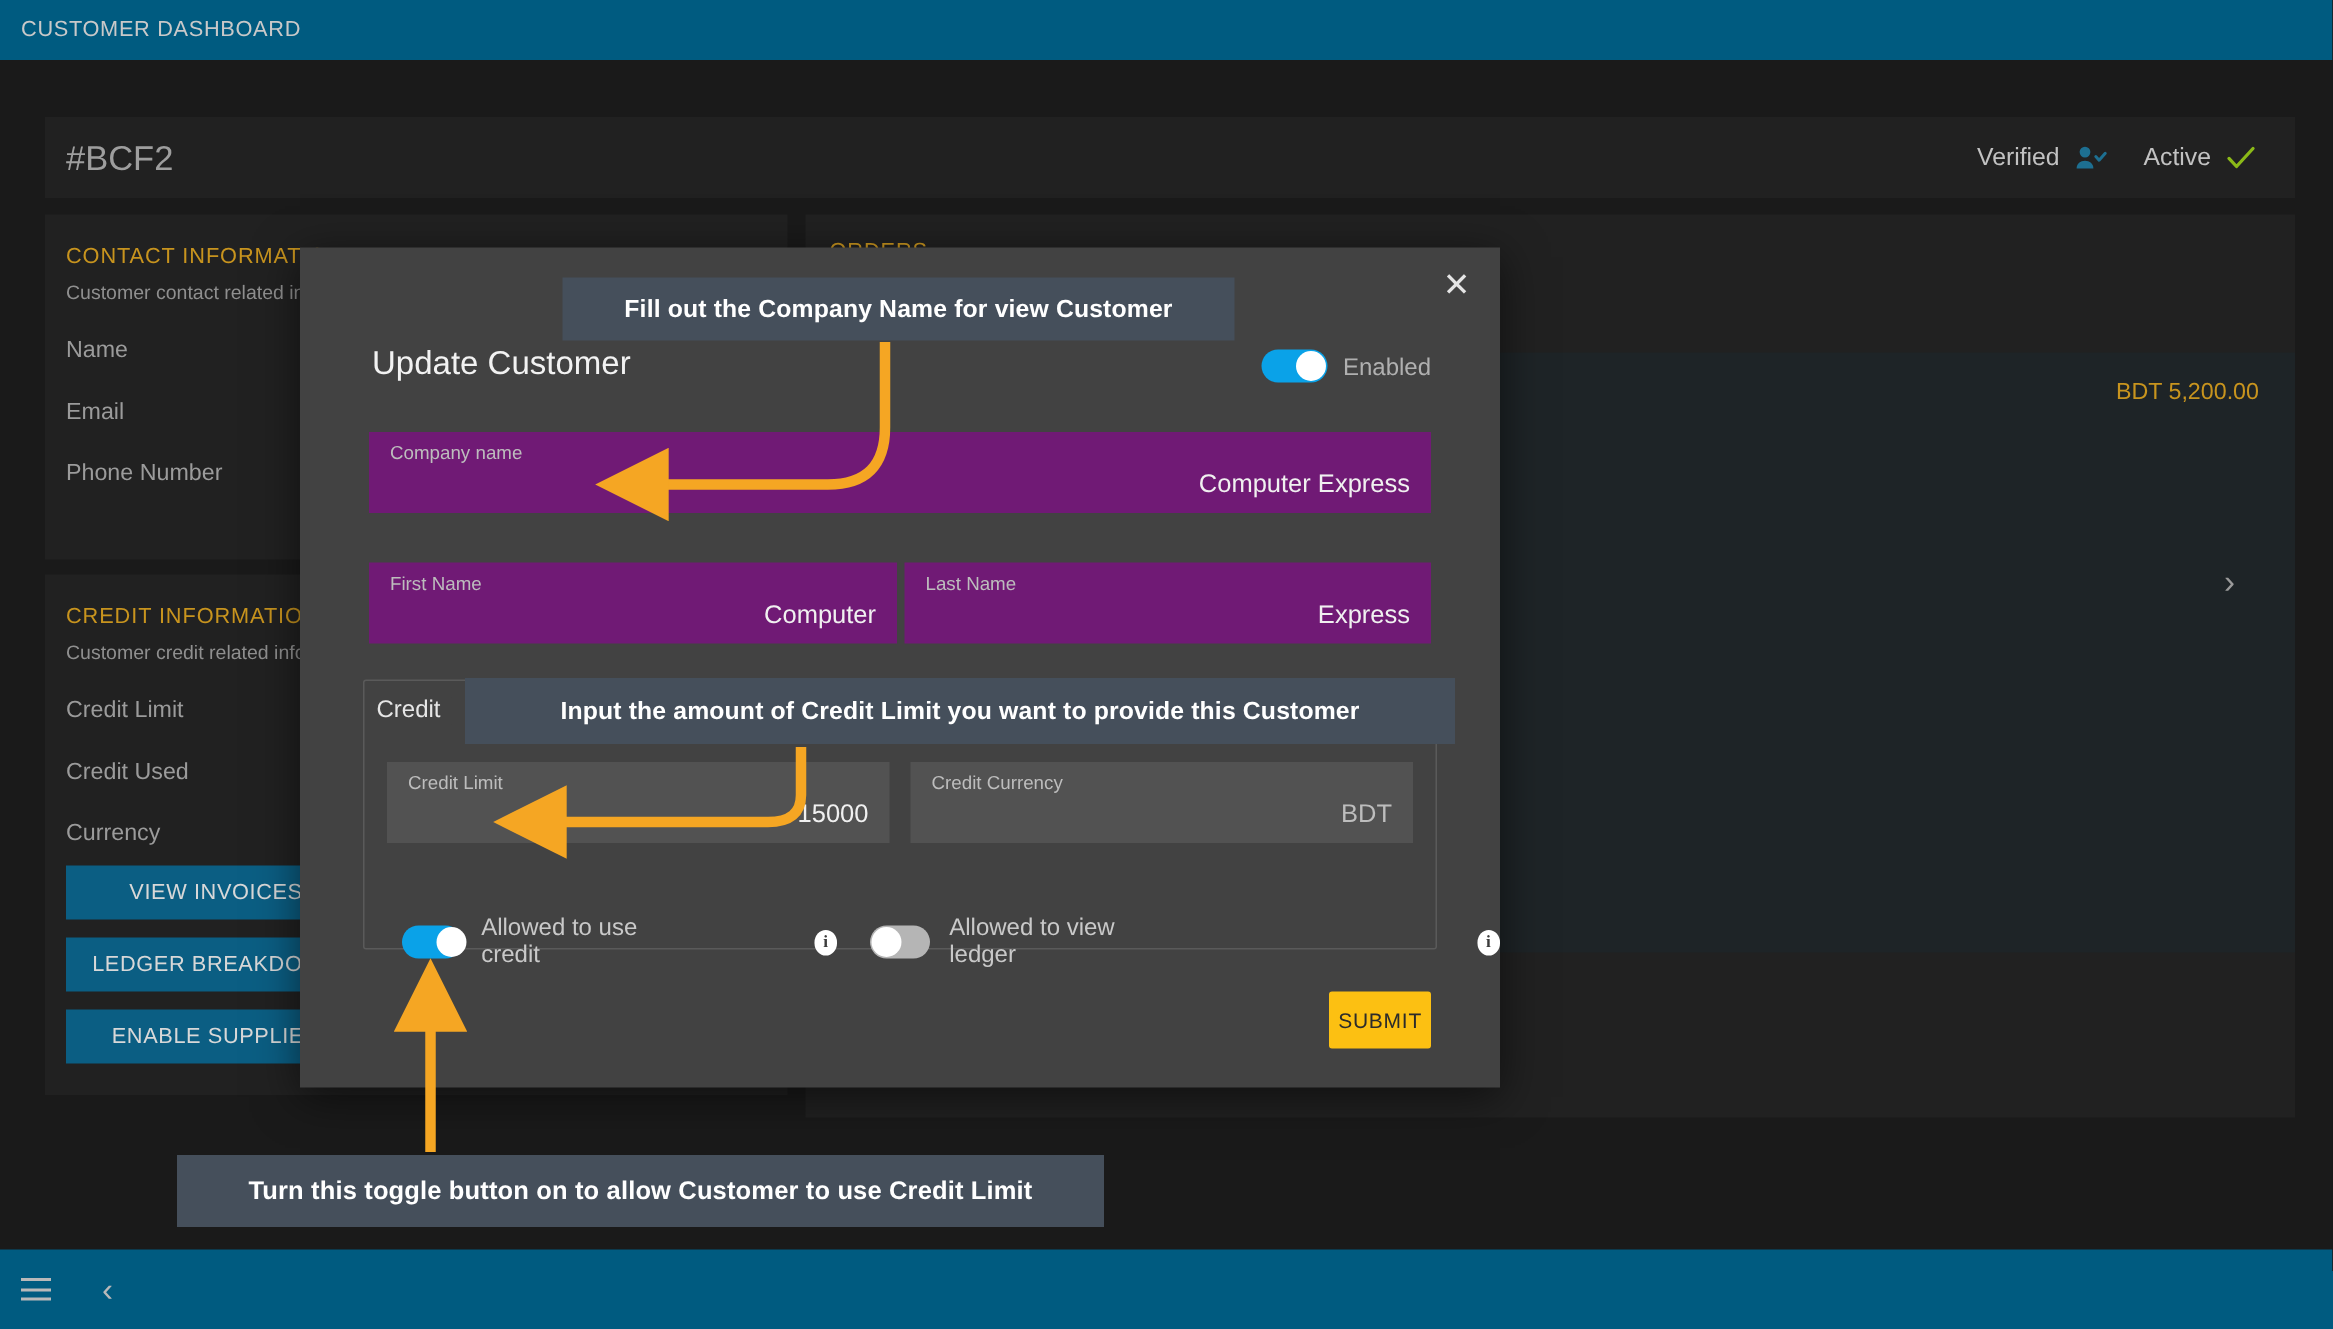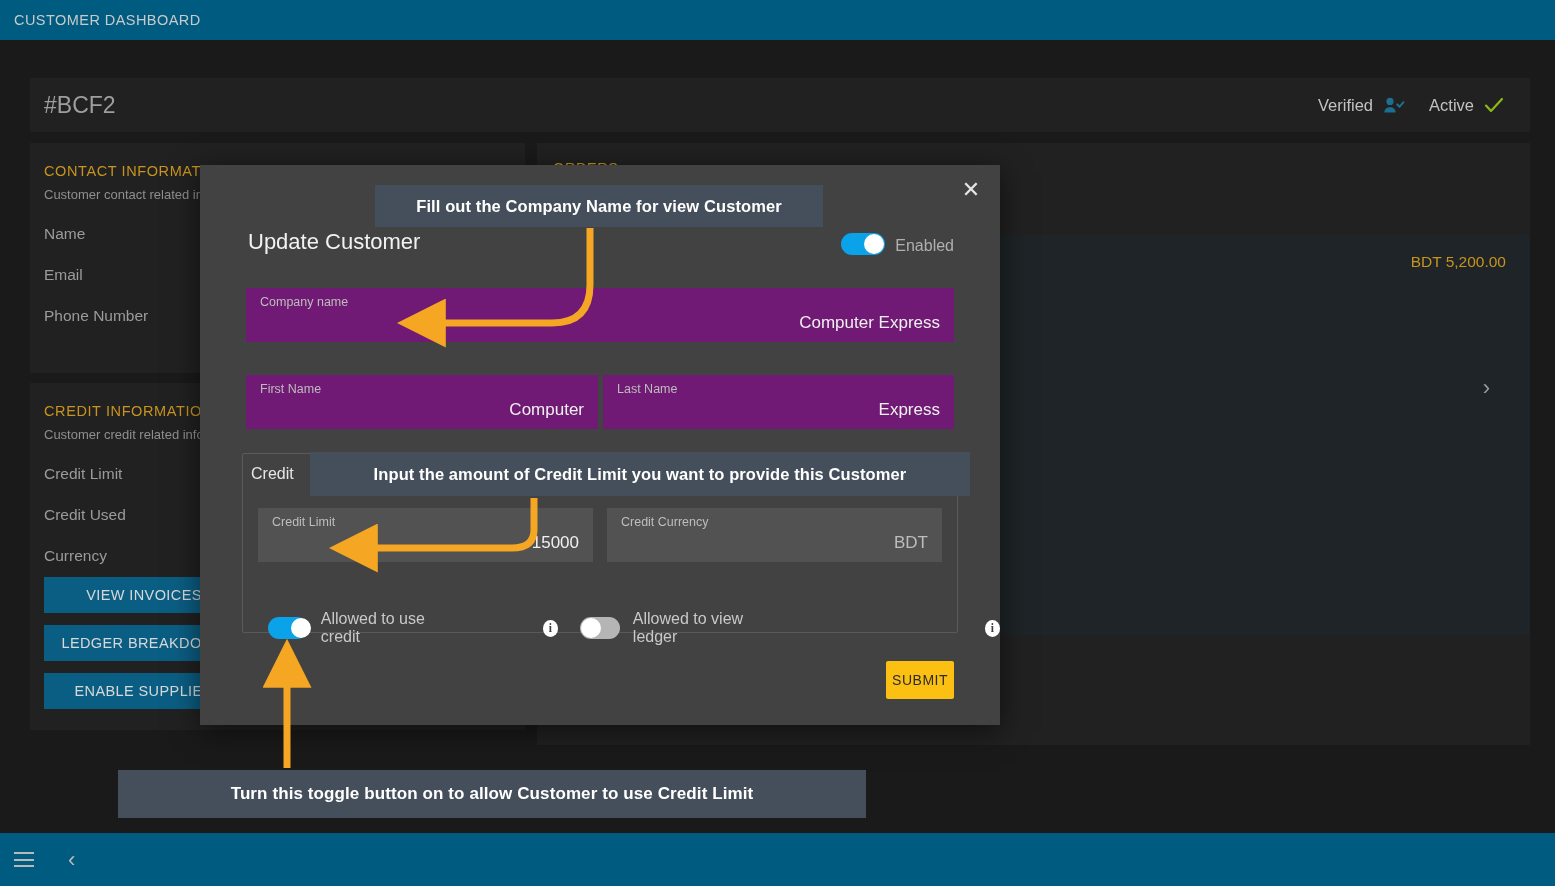--- a/index.html
+++ b/index.html
@@ -159,21 +159,21 @@
   }
 
   
   .callout {
     position: absolute; background: #454f5b; color: #ffffff;
     font-weight: bold; display: flex; align-items: center; justify-content: center;
     padding: 0 20px; font-size: 16.5px; letter-spacing: .1px;
   }
   #callout-company { left: 375px; top: 185px; width: 448px; height: 42px; }
   #callout-credit  { left: 310px; top: 452px; width: 660px; height: 44px; font-size: 16.5px; }
-  #callout-toggle  { left: 118px; top: 770px; width: 748px; height: 48px; font-size: 17px; }
+  #callout-toggle  { left: 118px; top: 770px; width: 618px; height: 48px; font-size: 17px; }
 
   .arrow-layer {
     position: absolute; left: 0; top: 0; width: 1555px; height: 886px; pointer-events: none;
   }
 </style>
 </head>
 <body>
 
 <div id="app">
 

